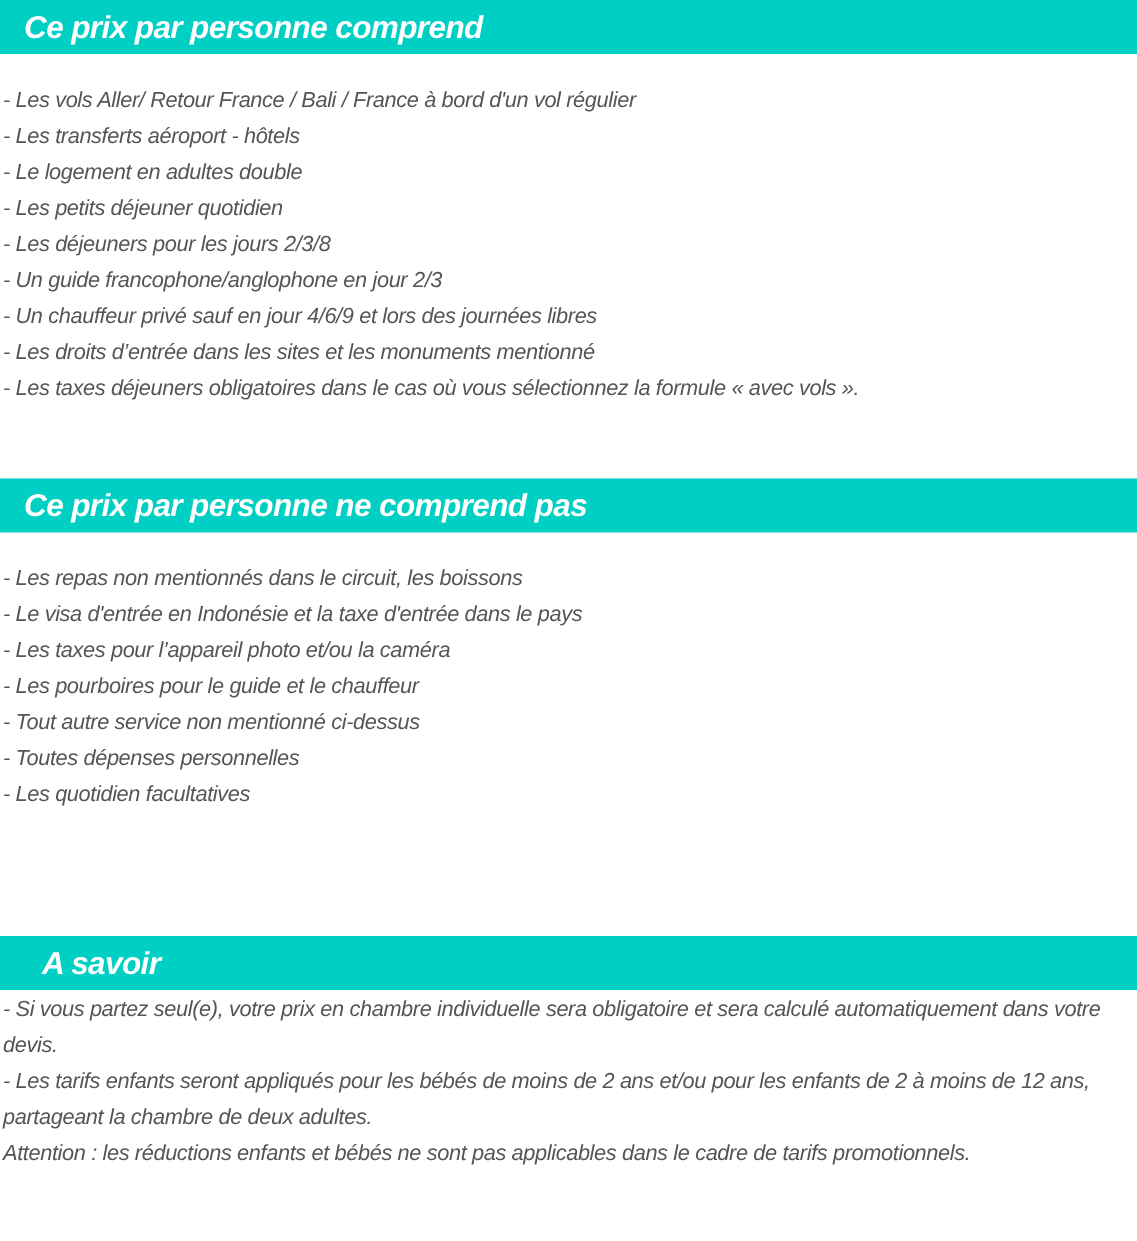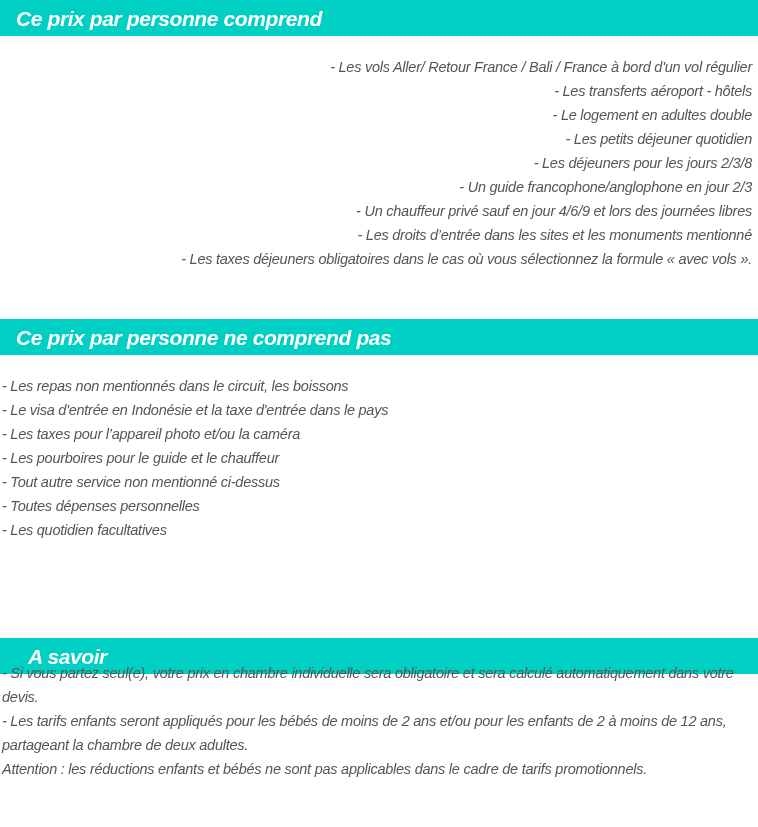--- a/index.html
+++ b/index.html
@@ -65,24 +65,24 @@
     color: #555555;
     font-family: "Liberation Sans", sans-serif;
     font-size: 14.5px;
     font-style: italic;
     line-height: 24px;
     letter-spacing: -0.25px;
   }
 
   
   #header-included   { top: 0px; }
-  #body-included     { top: 55px; text-align: right; }
+  #body-included     { top: 55px; }
   #header-excluded   { top: 319px; }
   #body-excluded     { top: 374px; }
-  #header-notes      { top: 638px; padding-left: 28px; }
+  #header-notes      { top: 624px; padding-left: 28px; }
   #body-notes        { top: 661px; }
 </style>
 </head>
 <body>
 
 <div class="page">
 
   <div class="section-header" id="header-included">
     <span class="section-header-title">Ce prix par personne comprend</span>
   </div>

